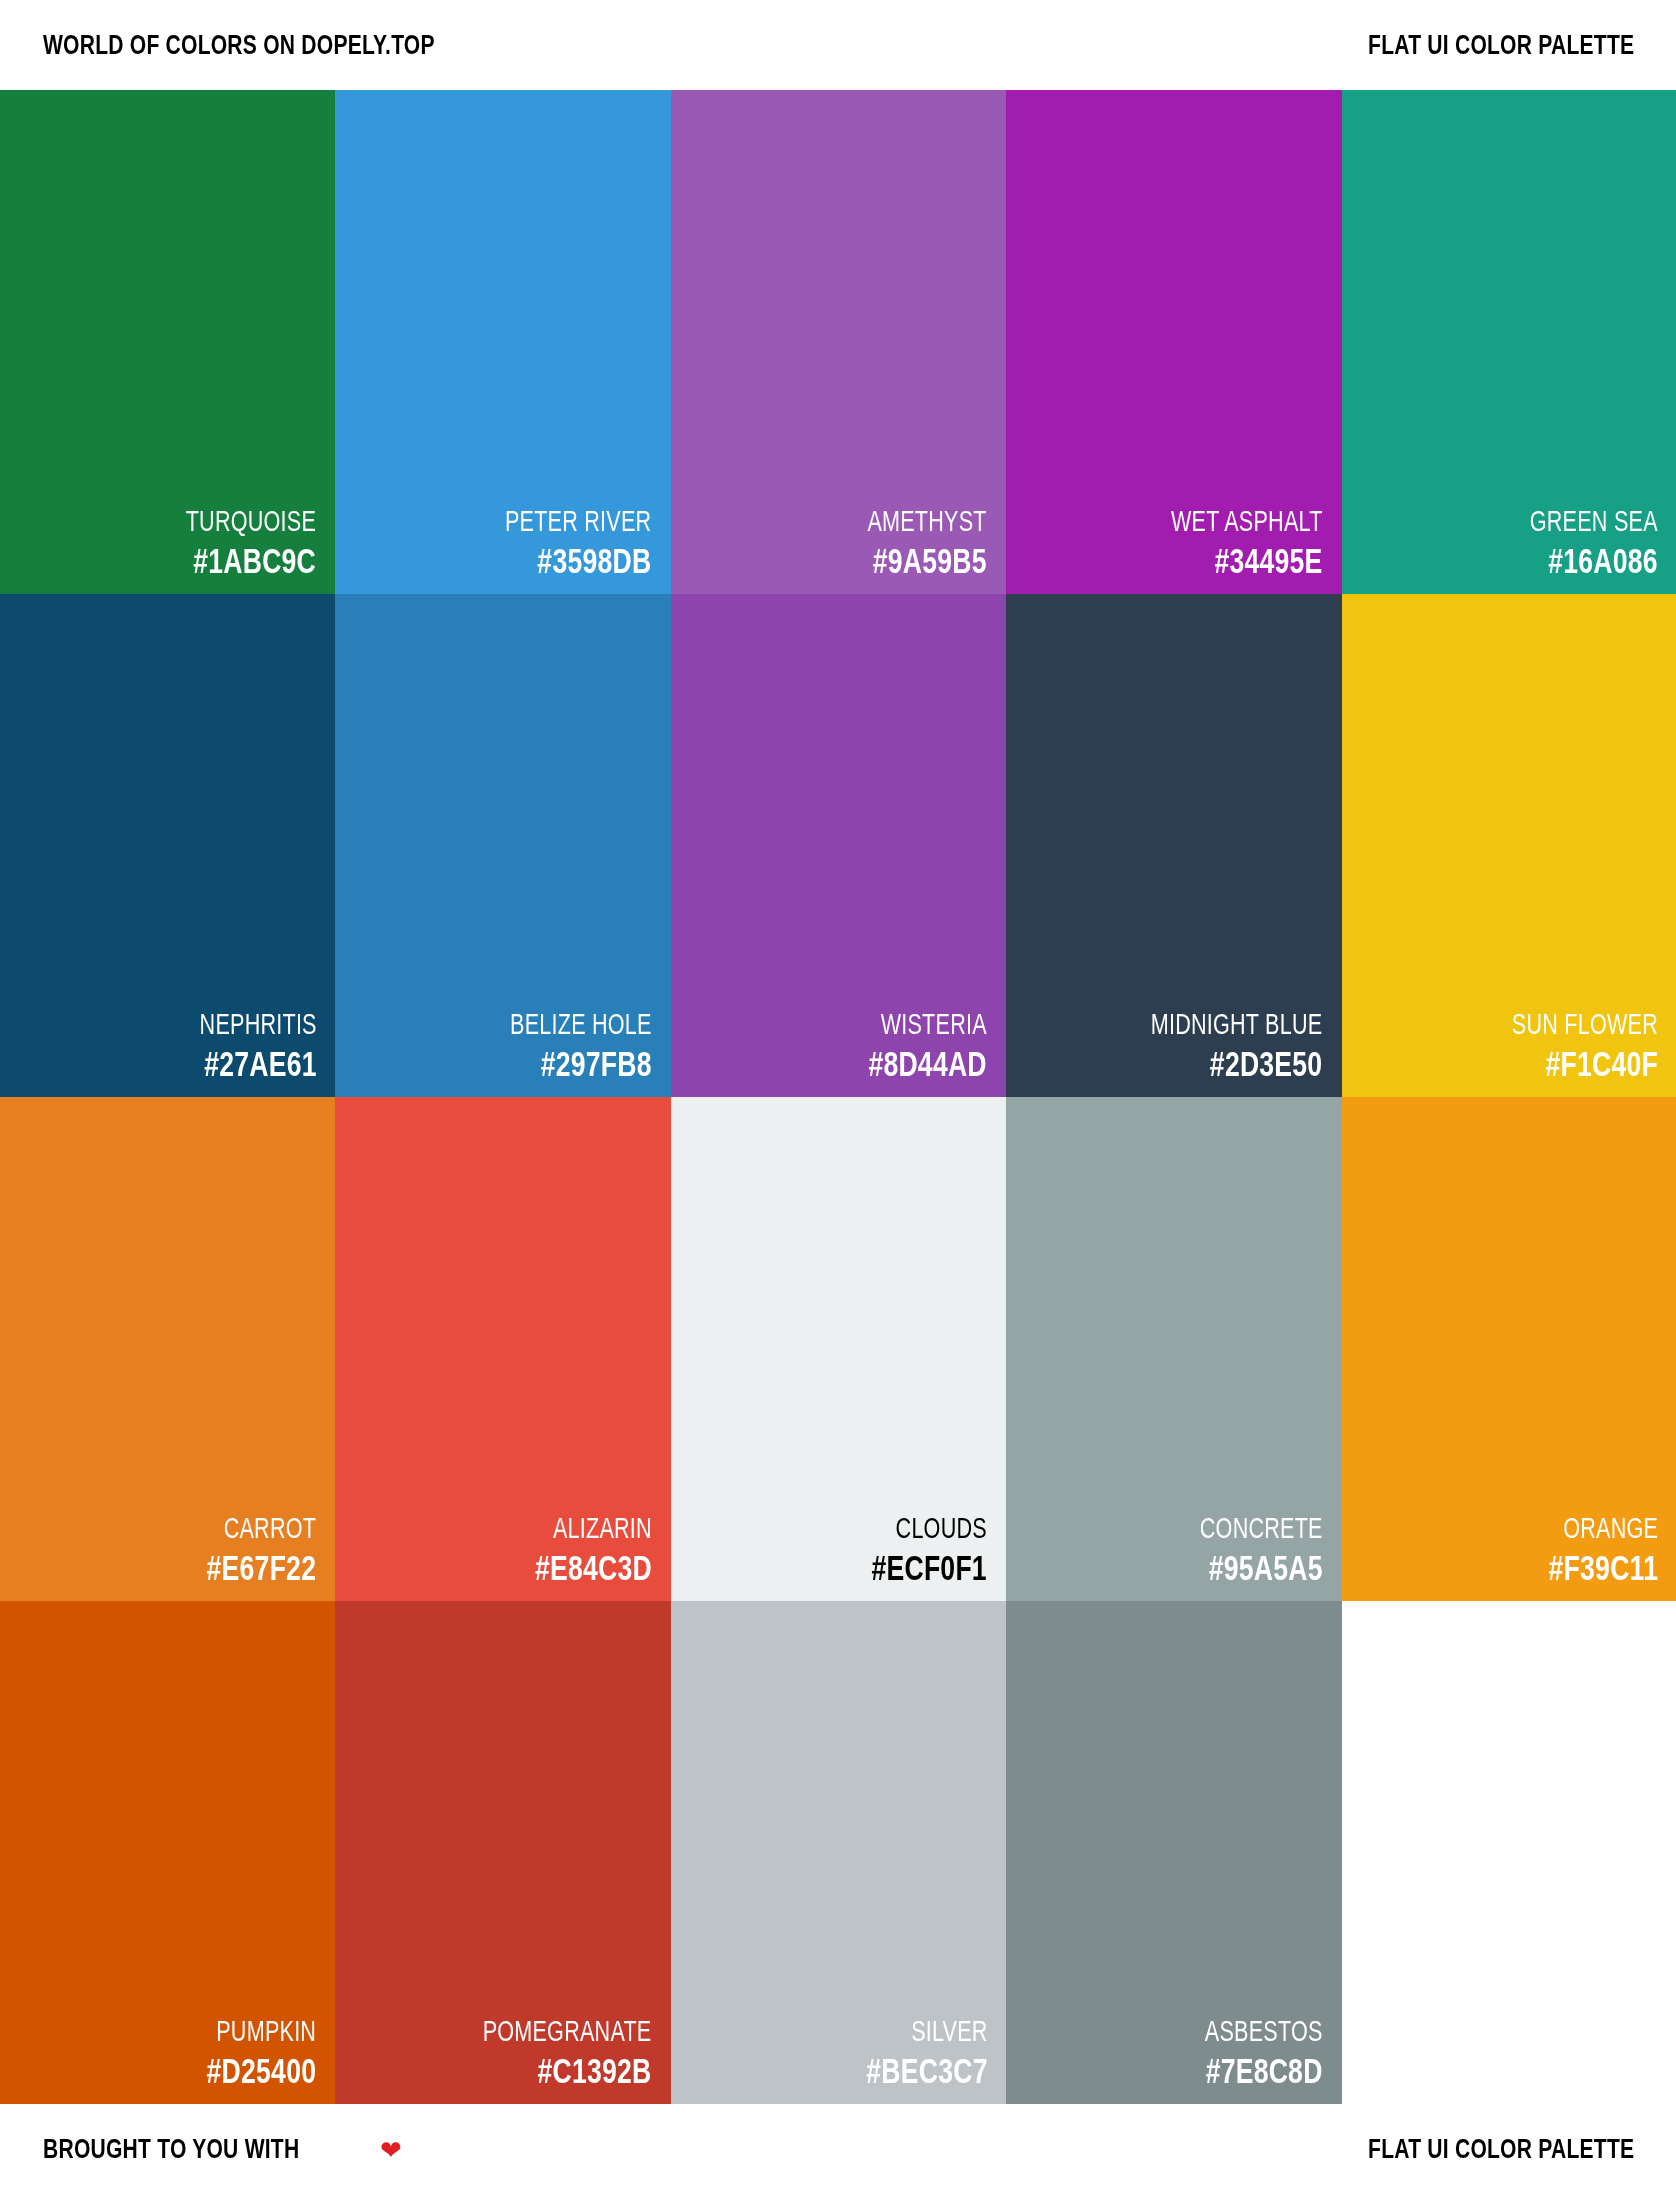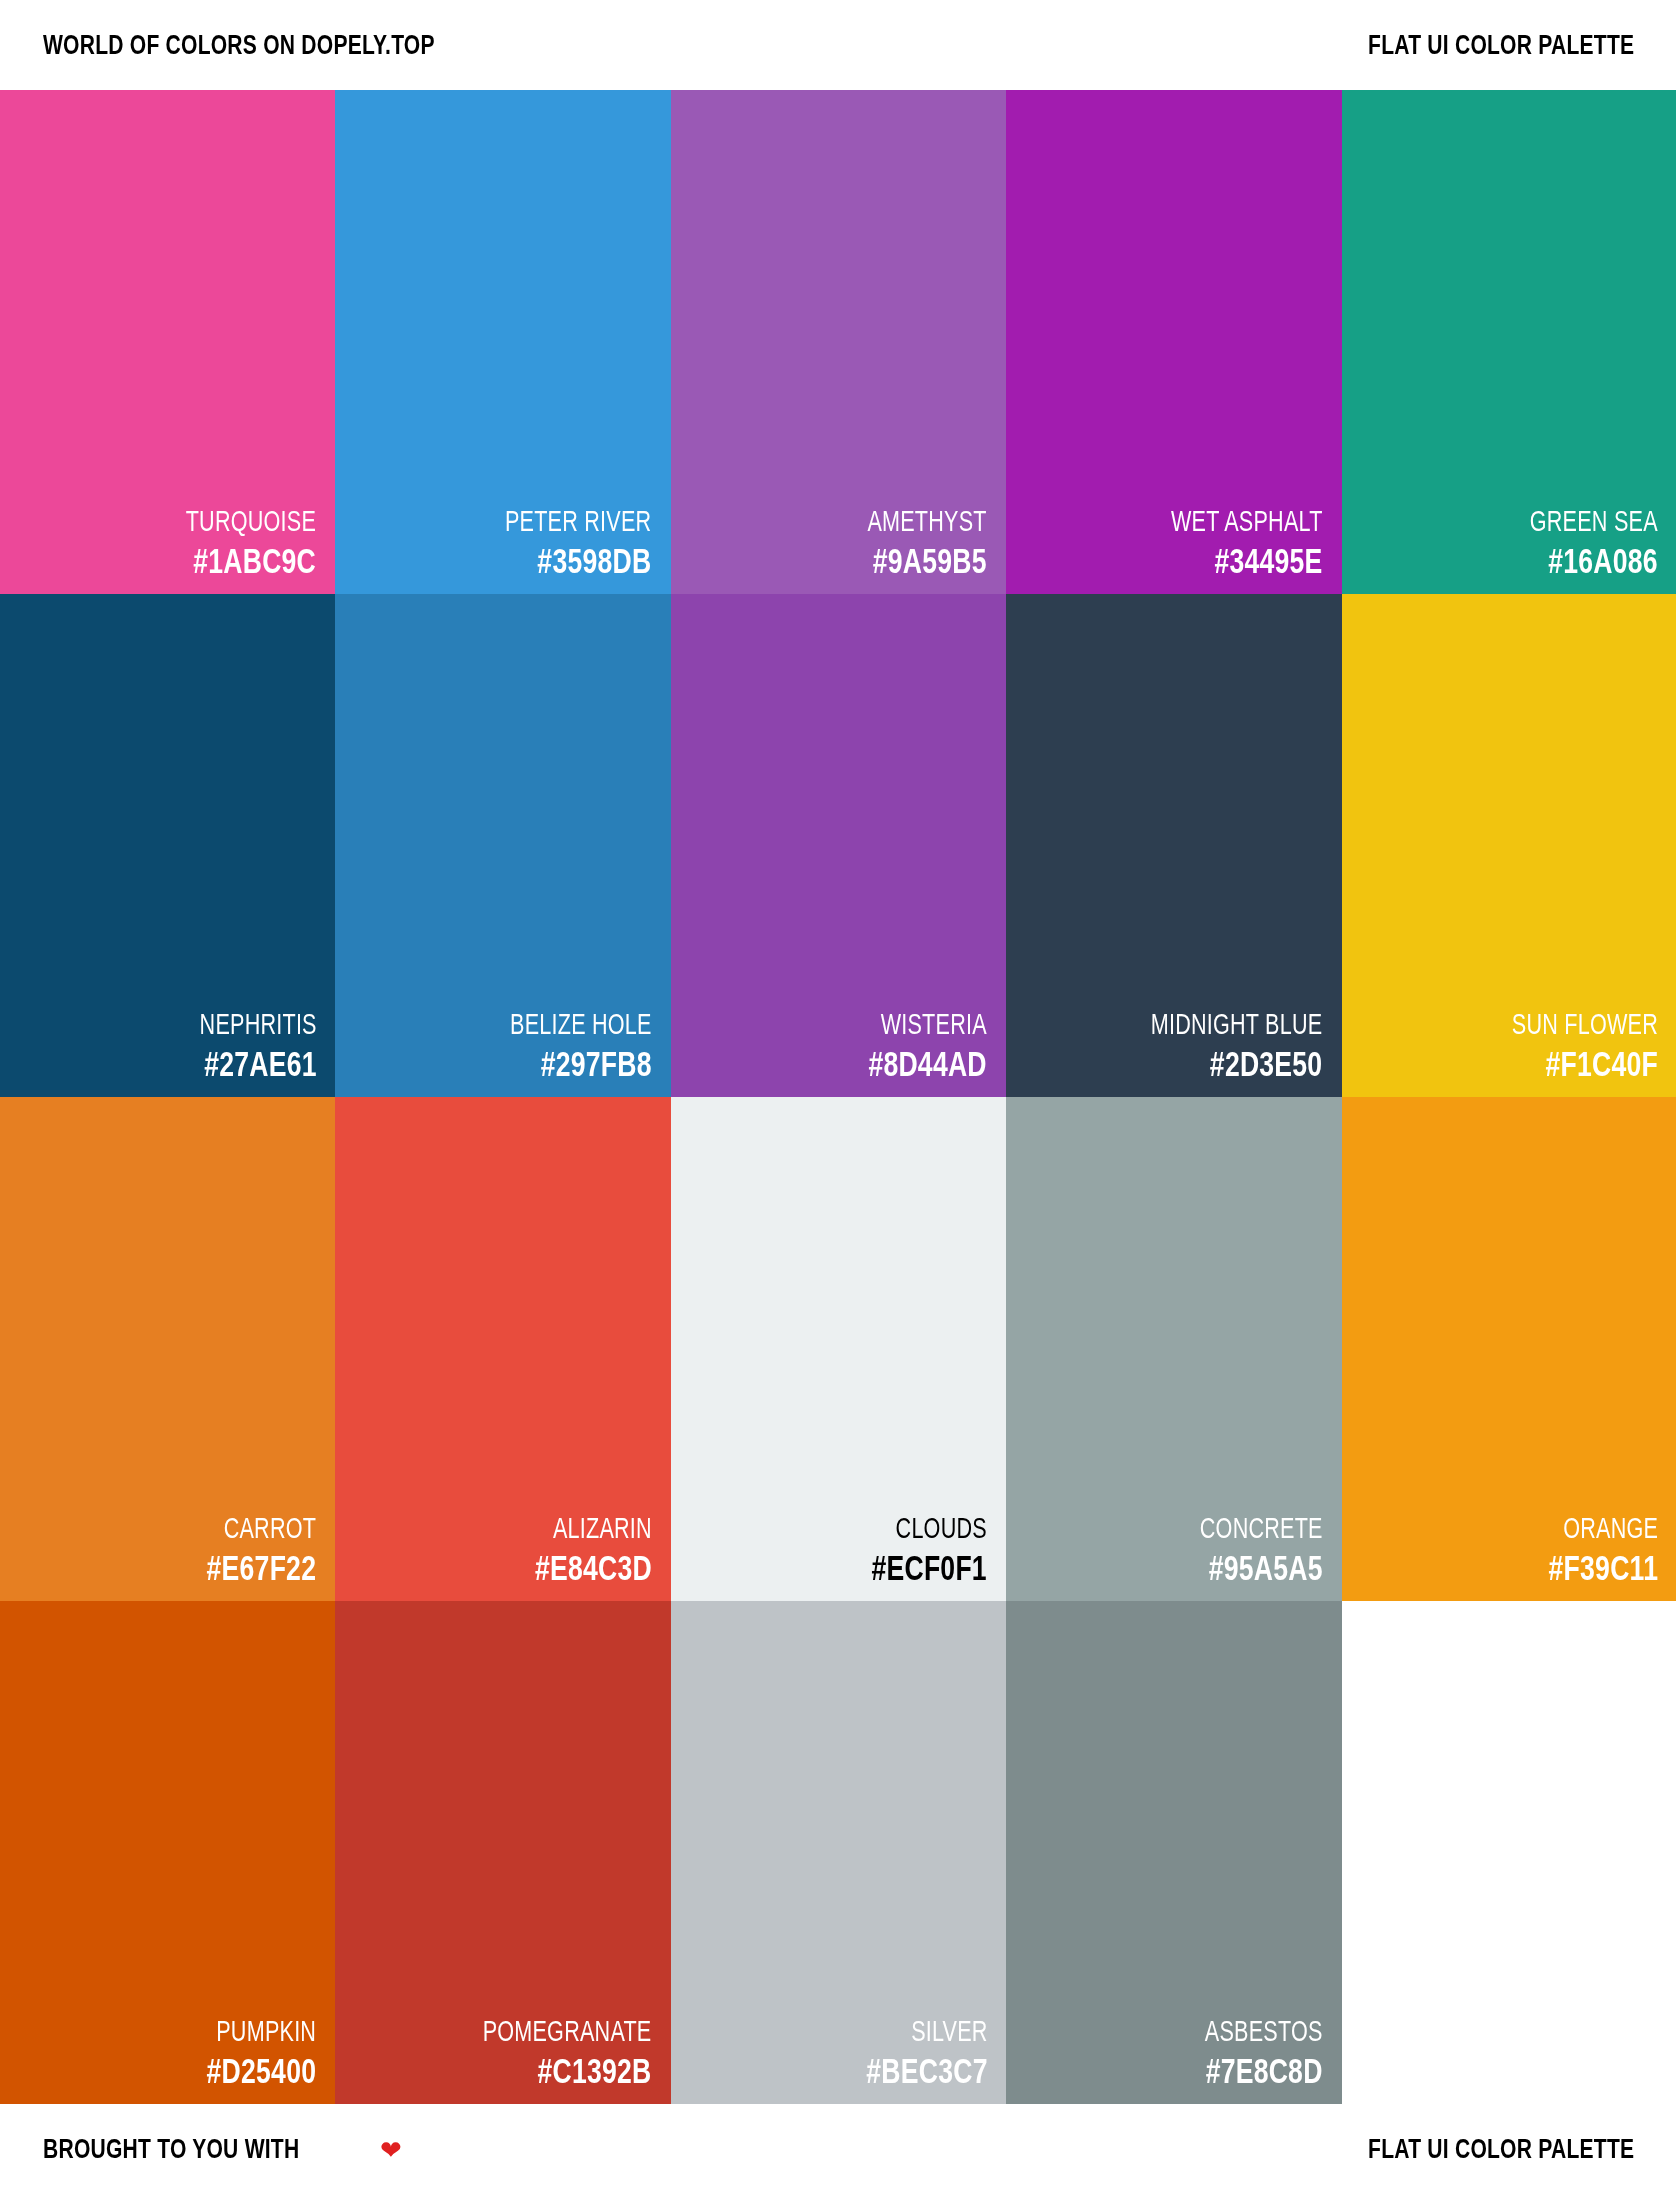--- a/index.html
+++ b/index.html
@@ -110,21 +110,21 @@
 <body>
 
 <div class="page">
 
   <div class="bar bar-header">
     <span class="bar-text">WORLD OF COLORS ON DOPELY.TOP</span>
     <span class="bar-text right">FLAT UI COLOR PALETTE</span>
   </div>
 
   <div class="grid">
-      <div class="swatch" style="background: #ec4899;">
+      <div class="swatch" style="background: #15803d;">
         <div class="swatch-labels" style="color: rgb(255, 255, 255);">
           <span class="swatch-name">TURQUOISE</span>
           <span class="swatch-hex">#1ABC9C</span>
         </div>
       </div>
       <div class="swatch" style="background: rgb(53, 152, 219);">
         <div class="swatch-labels" style="color: rgb(255, 255, 255); margin-top: 27px;">
           <span class="swatch-name">PETER RIVER</span>
           <span class="swatch-hex">#3598DB</span>
         </div>

